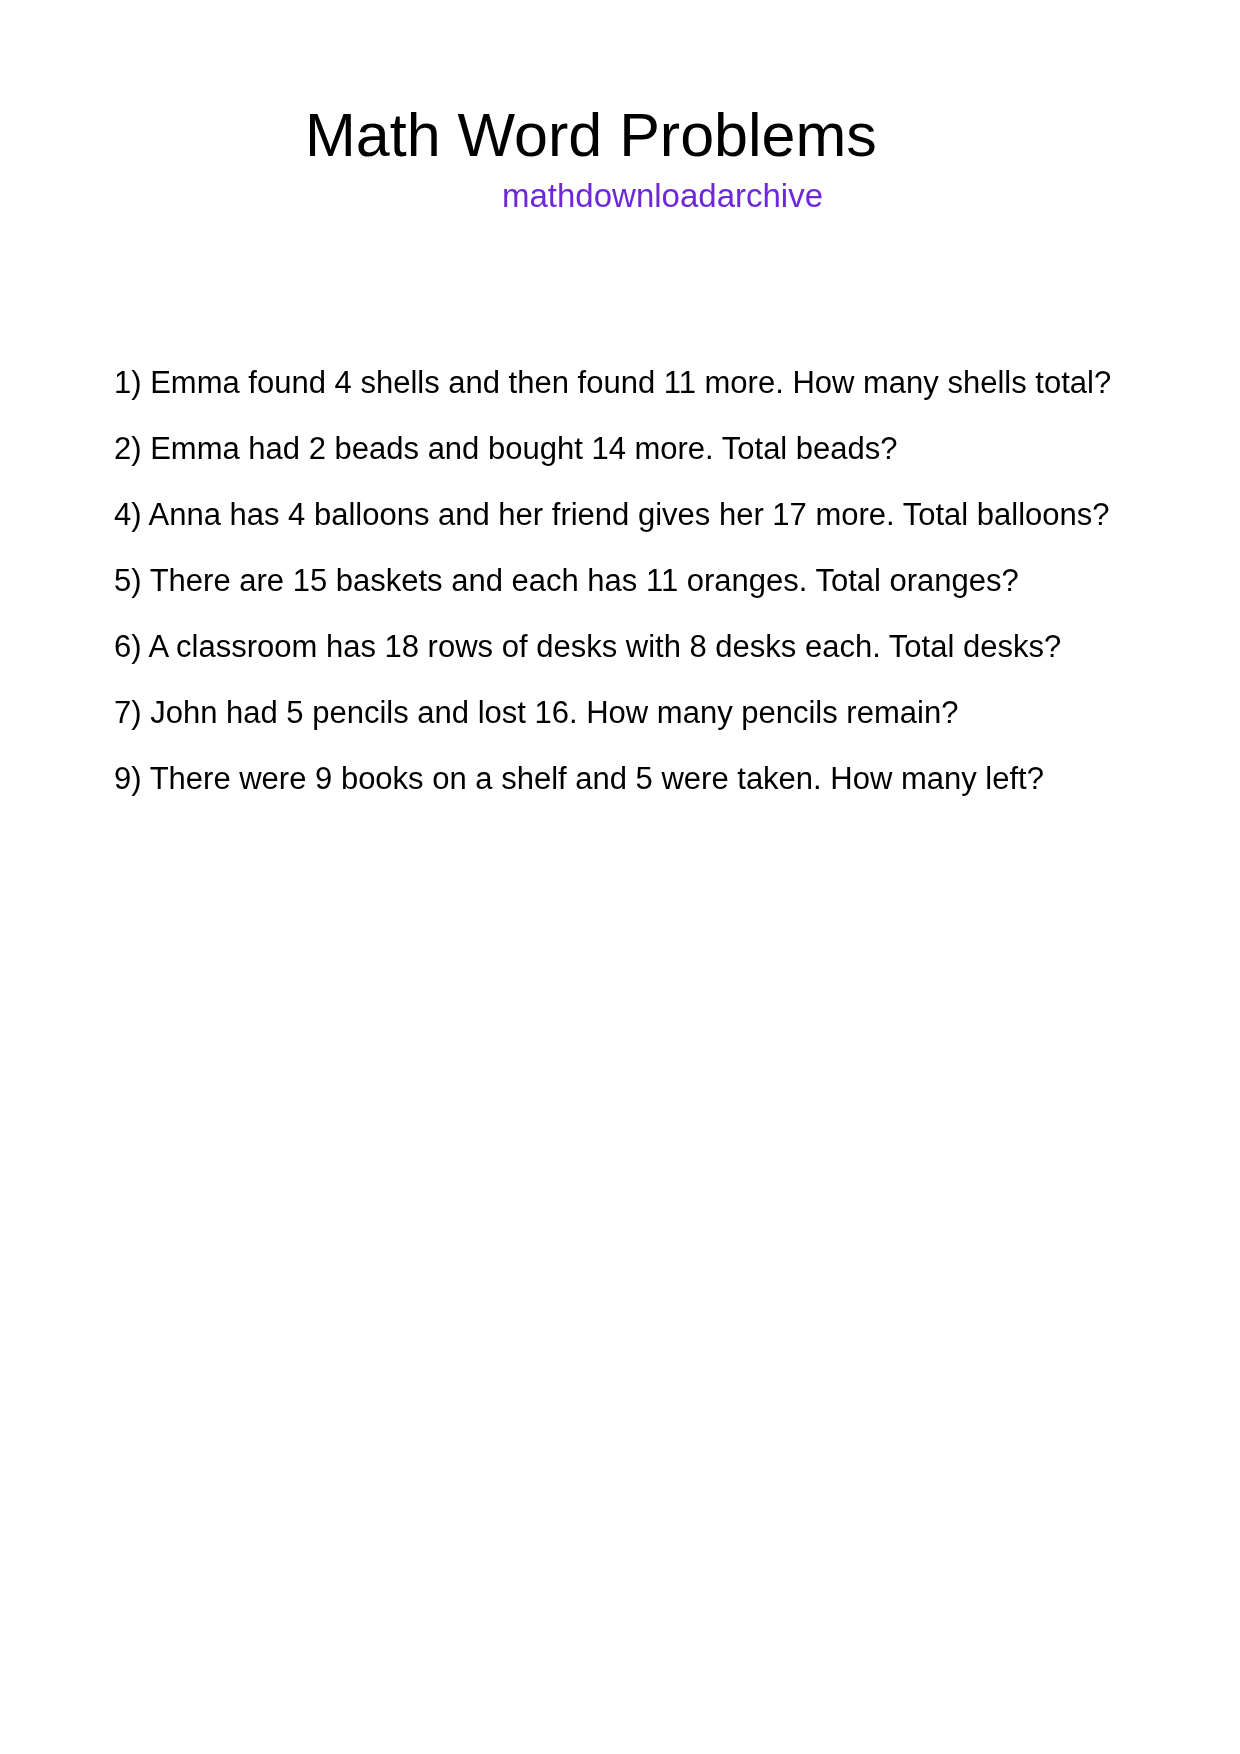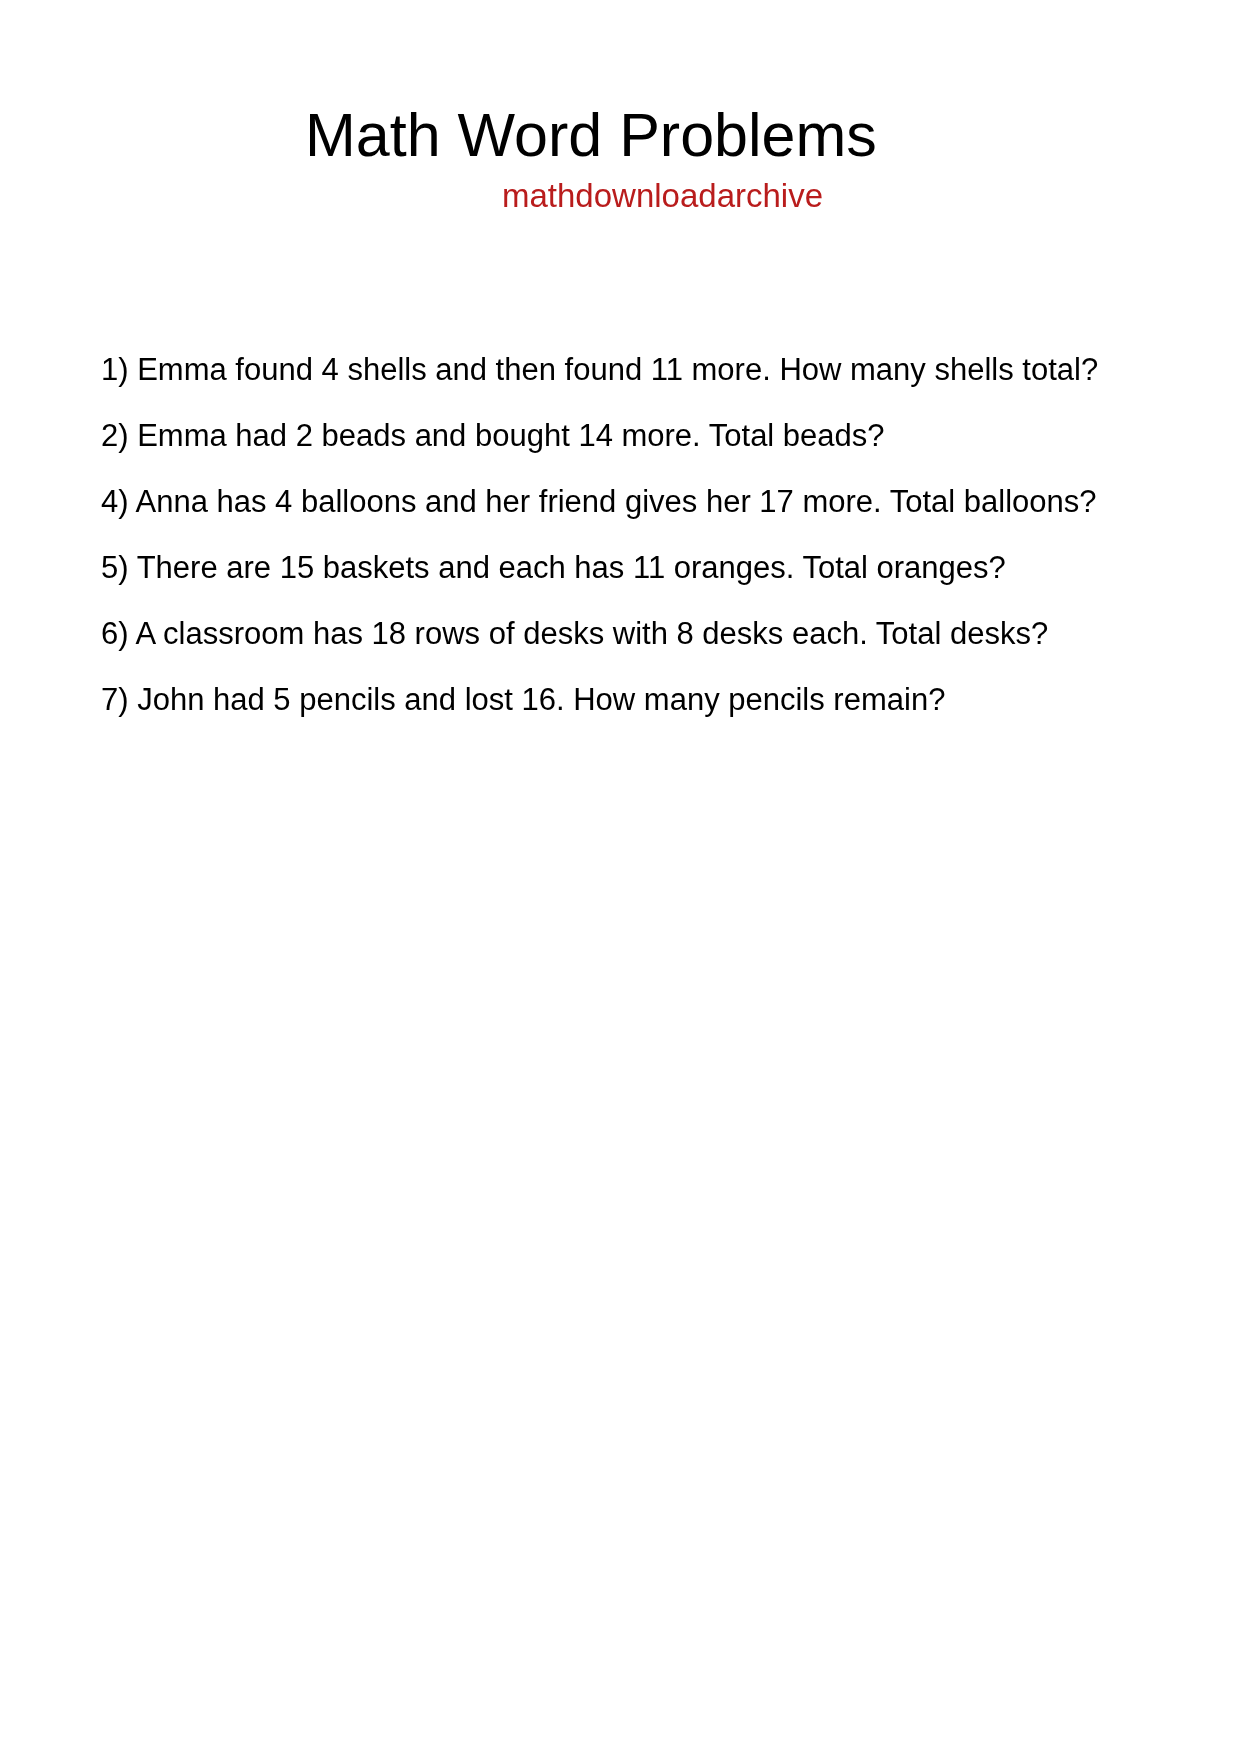--- a/index.html
+++ b/index.html
@@ -26,29 +26,29 @@
       white-space: nowrap;
       letter-spacing: 0px;
     }
     .page-subtitle {
       position: absolute;
       left: 502px;
       top: 179px;
       margin: 0;
       font-size: 33px;
       line-height: 1;
-      color: #b91c1c;
+      color: #6d28d9;
       white-space: nowrap;
     }
     .problem-list {
       position: absolute;
       left: 101px;
       top: 352px;
       width: 1045px;
-      margin: 0;
+      margin: 13px;
       padding: 0;
       list-style: none;
     }
     .problem {
       margin: 0 0 30px 0;
       padding: 0;
       font-size: 31px;
       line-height: 36px;
     }
     .problem .num::after {
@@ -61,13 +61,14 @@
 <h1 class="page-title">Math Word Problems</h1>
 <div class="page-subtitle">mathdownloadarchive</div>
 
 <ol class="problem-list">
   <li class="problem"><span class="num">1</span><span>Emma found 4 shells and then found 11 more. How many shells total?</span></li>
   <li class="problem"><span class="num">2</span><span>Emma had 2 beads and bought 14 more. Total beads?</span></li>
   <li class="problem"><span class="num">4</span><span>Anna has 4 balloons and her friend gives her 17 more. Total balloons?</span></li>
   <li class="problem"><span class="num">5</span><span>There are 15 baskets and each has 11 oranges. Total oranges?</span></li>
   <li class="problem"><span class="num">6</span><span>A classroom has 18 rows of desks with 8 desks each. Total desks?</span></li>
   <li class="problem"><span class="num">7</span><span>John had 5 pencils and lost 16. How many pencils remain?</span></li>
+  <li class="problem"><span class="num">9</span><span>There were 9 books on a shelf and 5 were taken. How many left?</span></li>
 </ol>
 
 </body></html>

